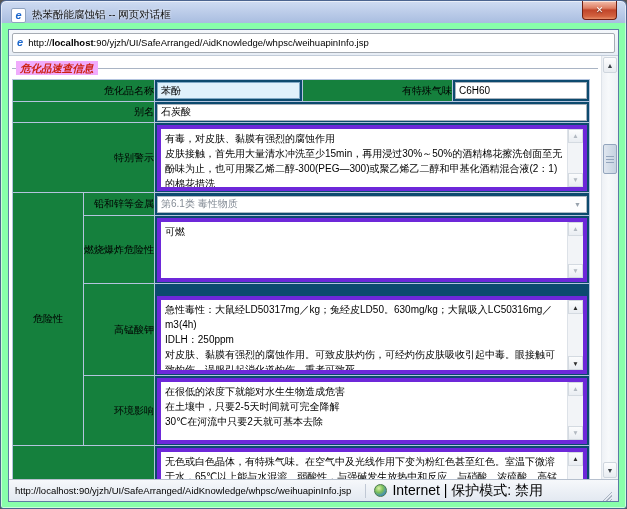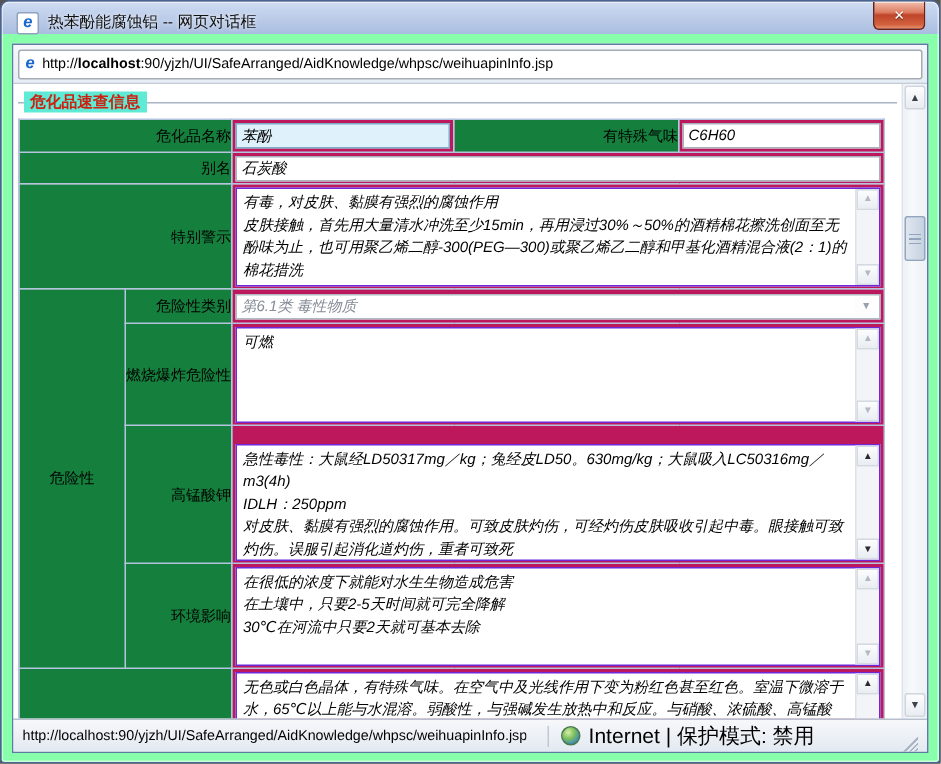--- a/index.html
+++ b/index.html
@@ -42,40 +42,40 @@
   .mini-e{ font-weight:bold; font-style:italic; font-size:11px; color:#1a66cc; line-height:1; flex:0 0 auto; }
   .url-text{ font-size:9.5px; color:#000; white-space:nowrap; }
   .url-text b{ font-weight:bold; }
 
   .docarea{ position:absolute; left:0; right:0; top:26px; bottom:22px; background:#fff; overflow:hidden; }
   .content{ position:absolute; left:0; top:0; right:17px; bottom:0; overflow:hidden; }
 
   
   .legend-row{ position:relative; height:14px; margin:5px 3px 4px 3px; }
   .legend-line{ position:absolute; left:0; right:0; top:7px; border-top:1px solid #a9b4c4; }
-  .legend-text{ position:absolute; left:4px; top:0; background:#5eead4; padding:0 4px;
-                color:#cc2211; font-weight:bold; font-size:10.5px; line-height:14px; }
+  .legend-text{ position:absolute; left:4px; top:0; background:#f0abfc; padding:0 4px;
+                color:#cc2211; font-weight:bold; font-size:10.5px; line-height:14px;font-style:italic; }
 
   
   table.info{ border-collapse:collapse; table-layout:fixed; width:577px; margin-left:3px; }
   table.info td{ border:1px solid #b4c4de; vertical-align:middle; font-size:10px; color:#000; padding:0; }
   td.lbl{ background:#15803d; text-align:right; padding:1px 4px; }
   td.lbl.center{ text-align:center; padding:1px 2px; }
-  td.val{ background:#be185d;font-style:italic; }
+  td.val{ background:#0c4a6e; }
 
   .input{ margin:1px 2px; height:17px; background:#fff; border:1px solid #a8b2bd;
           display:flex; align-items:center; padding-left:3px; font-size:10px; }
   .input.hl{ background:#dff1fb; border-color:#7fa9c6; }
 
   .select{ margin:2px; height:17px; background:#fff; border:1px solid #afb9c4;
            display:flex; align-items:center; padding-left:3px; font-size:10px; color:#848c96; position:relative; }
   .select .arrow{ position:absolute; right:1px; top:1px; bottom:1px; width:15px; display:flex;
                   align-items:center; justify-content:center; font-size:7px; color:#98a2ad; background:#fdfdfe; }
 
-  .ta{ position:relative; margin:1px 2px; background:#fff; border:1px solid #6d28d9; overflow:hidden; }
+  .ta{ position:relative; margin:1px 2px; background:#fff; border:4px solid #6d28d9; overflow:hidden; }
   .ta-text{ position:absolute; left:0; top:0; right:17px; bottom:0; padding:2px 3px 2px 4px;
             font-size:10px; line-height:15px; white-space:pre-wrap; overflow:hidden; color:#000; }
   .ta-sb{ position:absolute; right:0; top:0; bottom:0; width:16px; background:#f2f4f7; border-left:1px solid #dde2e8; }
   .sb-btn{ position:absolute; left:0; right:0; height:14px; display:flex; align-items:center; justify-content:center;
            font-size:6.5px; background:linear-gradient(180deg,#fbfcfd,#e9edf2); border:1px solid #d4dae1; }
   .sb-btn.up{ top:0; } .sb-btn.down{ bottom:0; }
   .sb-btn.dis{ color:#b2b9c1; } .sb-btn.act{ color:#2b2b2b; }
 
   .h22{ height:22px; } .h21{ height:21px; } .h70{ height:70px; } .h23{ height:23px; }
   .h68{ height:68px; } .h82{ height:82px; } .h85{ height:85px; }
@@ -173,21 +173,21 @@
                 <div class="ta-sb">
                   <div class="sb-btn up dis">▲</div>
                   <div class="sb-btn down dis">▼</div>
                 </div>
               </div>
             </td>
           </tr>
 
           <tr class="h23">
             <td class="lbl center" rowspan="4">危险性</td>
-            <td class="lbl">危险性类别</td>
+            <td class="lbl">铅和锌等金属</td>
             <td class="val" colspan="3">
               <div class="select">
                 <span>第6.1类 毒性物质</span>
                 <span class="arrow">▼</span>
               </div>
             </td>
           </tr>
 
           <tr class="h68">
             <td class="lbl">燃烧爆炸危险性</td>

